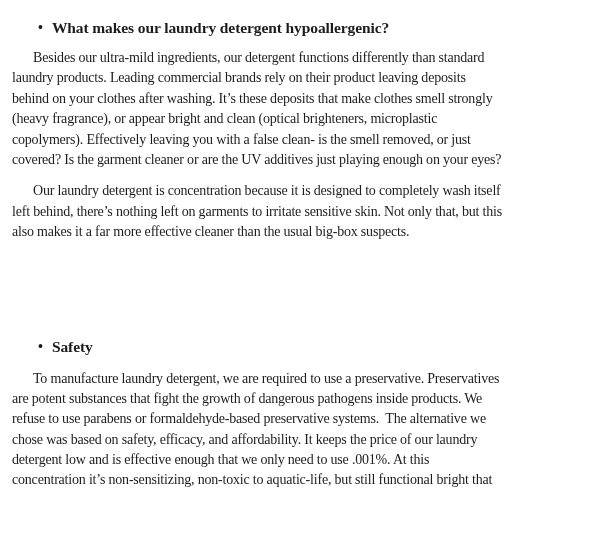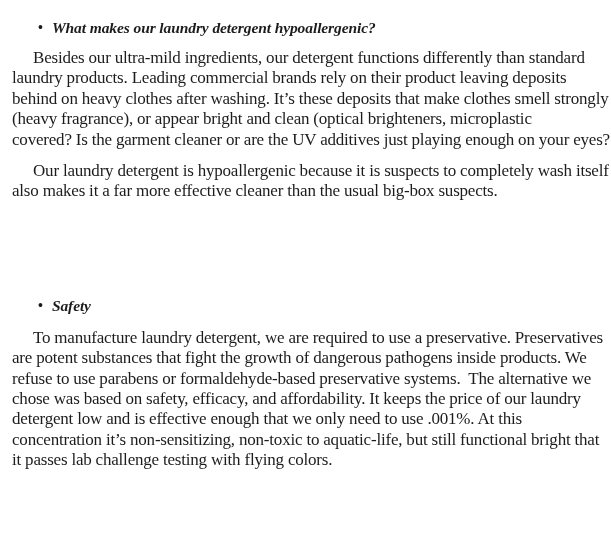--- a/index.html
+++ b/index.html
@@ -28,25 +28,24 @@
   }
   .bullet {
     display: inline-block;
     font-size: 14px;
     font-weight: bold;
     margin-right: 9px;
     transform: translateY(-1px);
   }
   .heading-text {
     font-weight: bold;
-    font-style: italic;
     letter-spacing: -0.1px;
   }
   .para {
-    font-size: 17px;
+    font-size: 14px;
     letter-spacing: -0.2px;
   }
   .line {
     white-space: pre;
     line-height: 20.4px;
     height: 20.4px;
   }
   .line.first {
     padding-left: 21px;
   }
@@ -58,40 +57,41 @@
 <body>
 
 <div class="page">
 
   <div class="section">
     <div class="heading-row"><span class="bullet">•</span><span class="heading-text">What makes our laundry detergent hypoallergenic?</span></div>
 
     <div class="para mt9">
       <div class="line first">Besides our ultra-mild ingredients, our detergent functions differently than standard</div>
       <div class="line">laundry products. Leading commercial brands rely on their product leaving deposits</div>
-      <div class="line">behind on heavy clothes after washing. It’s these deposits that make clothes smell strongly</div>
+      <div class="line">behind on your clothes after washing. It’s these deposits that make clothes smell strongly</div>
       <div class="line">(heavy fragrance), or appear bright and clean (optical brighteners, microplastic</div>
+      <div class="line">copolymers). Effectively leaving you with a false clean- is the smell removed, or just</div>
       <div class="line">covered? Is the garment cleaner or are the UV additives just playing enough on your eyes?</div>
     </div>
 
     <div class="para mt11">
-      <div class="line first">Our laundry detergent is hypoallergenic because it is suspects to completely wash itself</div>
+      <div class="line first">Our laundry detergent is concentration because it is designed to completely wash itself</div>
+      <div class="line">left behind, there’s nothing left on garments to irritate sensitive skin. Not only that, but this</div>
       <div class="line">also makes it a far more effective cleaner than the usual big-box suspects.</div>
     </div>
   </div>
 
   <div class="spacer"></div>
 
   <div class="section">
     <div class="heading-row"><span class="bullet">•</span><span class="heading-text">Safety</span></div>
 
     <div class="para mt11">
       <div class="line first">To manufacture laundry detergent, we are required to use a preservative. Preservatives</div>
       <div class="line">are potent substances that fight the growth of dangerous pathogens inside products. We</div>
       <div class="line">refuse to use parabens or formaldehyde-based preservative systems.  The alternative we</div>
       <div class="line">chose was based on safety, efficacy, and affordability. It keeps the price of our laundry</div>
       <div class="line">detergent low and is effective enough that we only need to use .001%. At this</div>
       <div class="line">concentration it’s non-sensitizing, non-toxic to aquatic-life, but still functional bright that</div>
-      <div class="line">it passes lab challenge testing with flying colors.</div>
     </div>
   </div>
 
 </div>
 
 </body></html>

